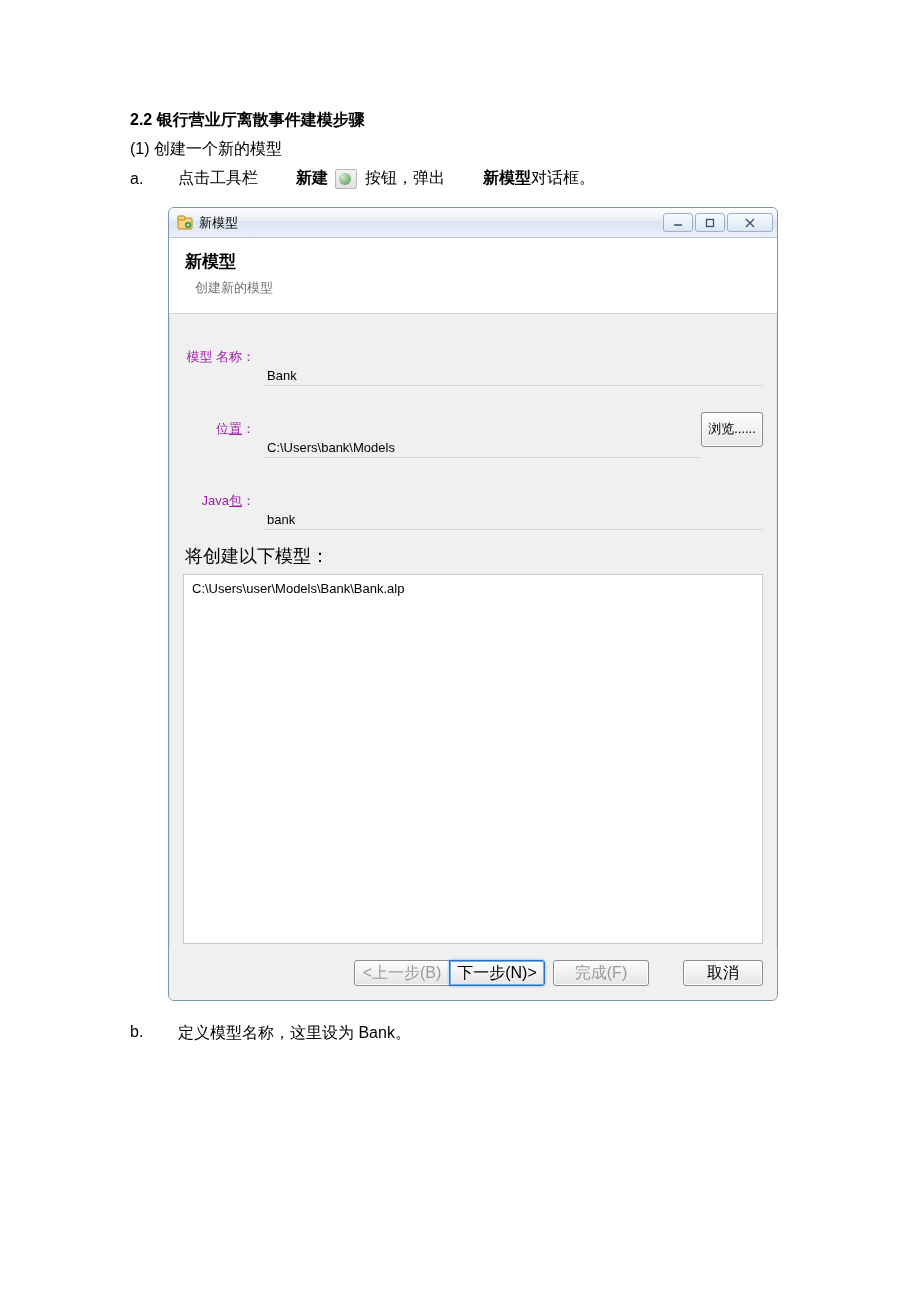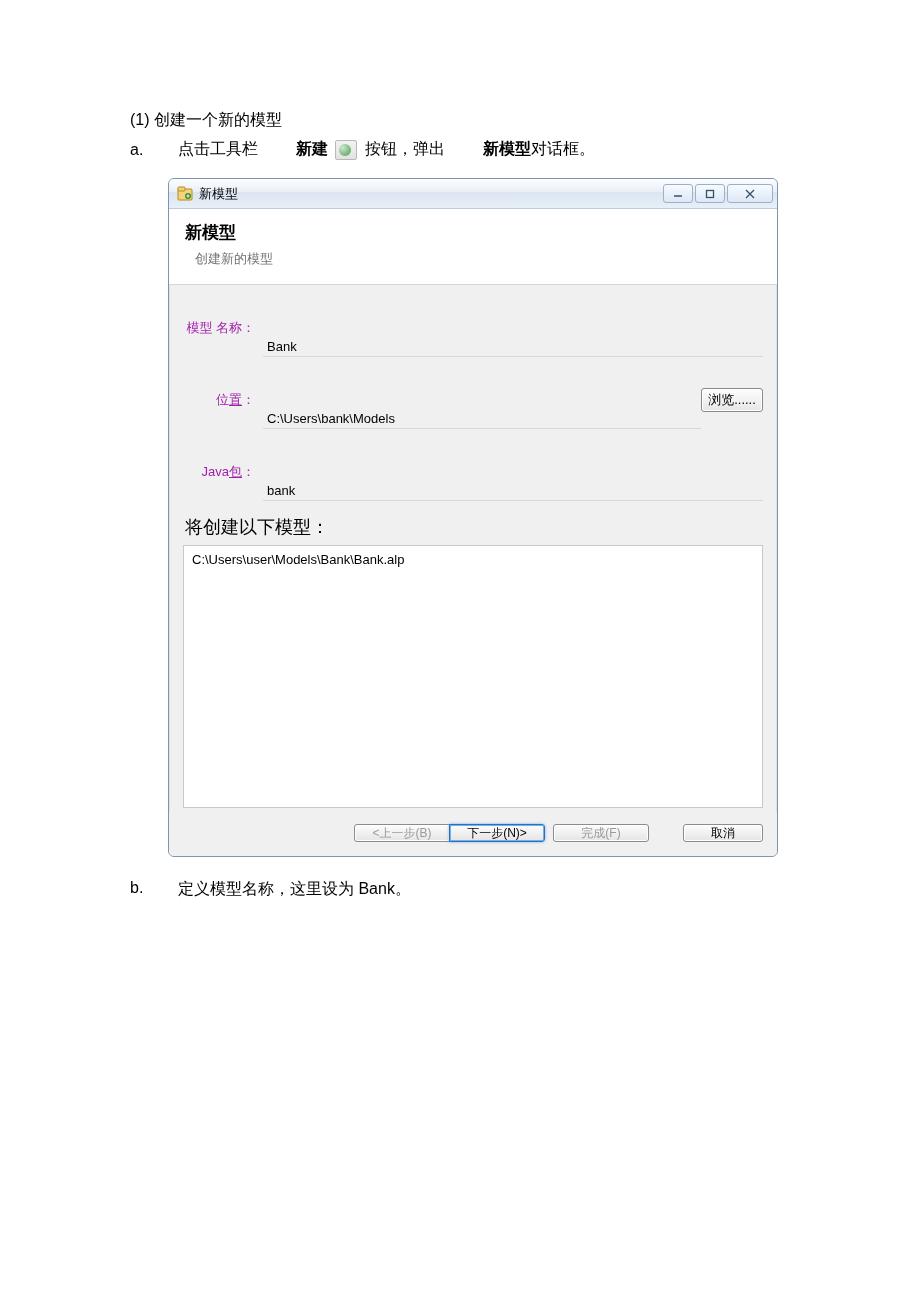--- a/index.html
+++ b/index.html
@@ -129,59 +129,59 @@
   }
   .form-label .underline { text-decoration: underline; }
   .form-value {
     flex: 1;
     color: #000;
     padding: 2px 4px;
     border-bottom: 1px solid #d8d8d8;
     margin-top: 38px;
   }
   .browse-btn {
-    width: 62px; height: 24px;
+    width: 62px; height: 35px;
     border: 1px solid #8a8a8a;
     border-radius: 3px;
     background: linear-gradient(#fefefe,#e6e6e6);
     font-size: 13px;
     display:flex;align-items:center;justify-content:center;
     box-shadow: 0 0 0 1px #fff inset;
   }
   .sub-label {
     font-size: 18px;
     margin: 8px 0 6px 0;
     padding-left: 2px;
   }
   .path-box {
     border: 1px solid #c8c8c8;
     background: #ffffff;
-    height: 263px;
+    height: 370px;
     padding: 6px 8px;
     font-size: 13px;
     color: #000;
     overflow: auto;
   }
 
   .button-bar {
     padding: 12px 14px 14px 14px;
     display: flex;
     justify-content: flex-end;
     align-items: center;
     gap: 8px;
     background: #f0f0f0;
   }
   .spacer { flex:1; }
   .btn {
     min-width: 96px;
-    height: 18px;
+    height: 26px;
     border: 1px solid #8c8c8c;
     border-radius: 3px;
     background: linear-gradient(#fdfdfd,#e5e5e5);
-    font-size: 12px;
+    font-size: 16px;
     display:flex;align-items:center;justify-content:center;
     box-shadow: 0 0 0 1px #fff inset;
   }
   .btn.disabled { color: #9a9a9a; }
   .btn.primary {
     border: 1px solid #2f6fb4;
     box-shadow: 0 0 0 1px #6fb1e8 inset, 0 0 3px #6fb1e8;
   }
   .btn-group { display:flex; gap:0; }
   .btn-group .btn:first-child{ border-top-right-radius:0;border-bottom-right-radius:0; }
@@ -192,20 +192,21 @@
     margin: 22px 0 0 0;
     display:flex;
   }
   .after-para .list-marker{ width:48px; flex-shrink:0;}
 </style>
 </head>
 <body>
 
 <div class="page">
 
+  <p class="section-title">2.2 银行营业厅离散事件建模步骤</p>
   <p class="body-line">(1)  创建一个新的模型</p>
 
   <div class="list-row">
     <span class="list-marker">a.</span>
     <span>
       <span>点击工具栏</span><span class="bold">新建</span>
       <span class="inline-icon"></span>
       <span> 按钮，弹出</span><span class="bold">新模型</span><span>对话框。</span>
     </span>
   </div>

